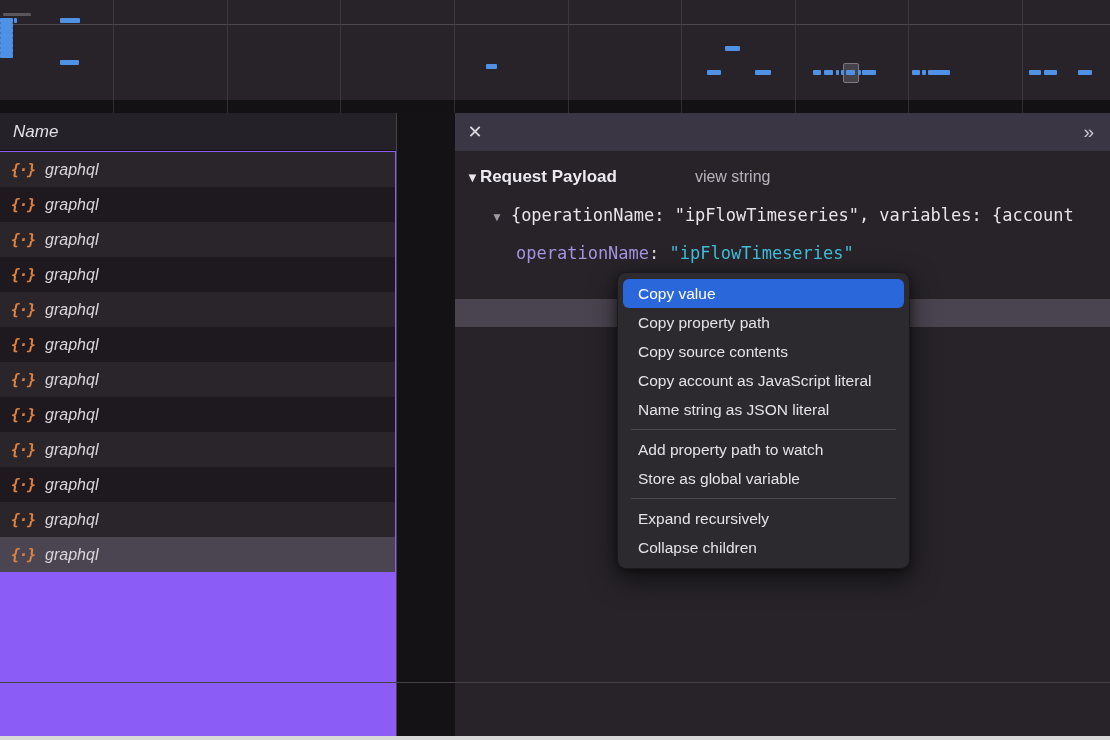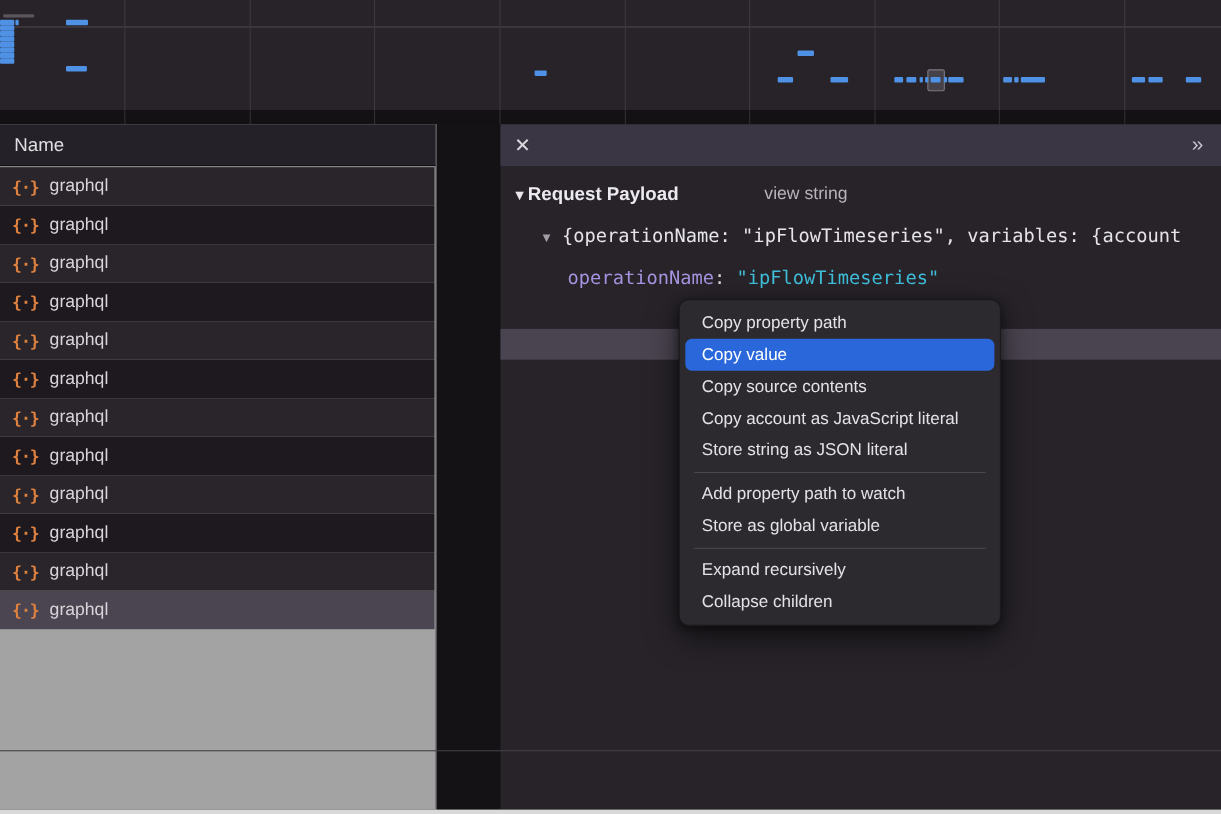--- a/index.html
+++ b/index.html
@@ -10,22 +10,22 @@
   .overview{position:absolute;left:0;top:0;width:1110px;height:100px;background:#272328;}
   .grid{position:absolute;top:0;bottom:0;width:1px;background:#3c383d;}
   .hline{position:absolute;left:0;right:0;top:24px;height:1px;background:#4b474c;}
   .bar{position:absolute;height:5px;border-radius:1px;}
   .gray-bar{position:absolute;border-radius:1px;}
   .bar-box{position:absolute;border:1px solid #7b7880;background:#45424a;border-radius:2px;}
   .strip{position:absolute;left:0;top:100px;width:1110px;height:13px;background:#131114;}
   .tick{position:absolute;top:0;bottom:0;width:1px;background:#322f34;}
 
   
-  .left-panel{position:absolute;left:0;top:113px;width:397px;height:623px;background:#a3a3a3;
-              border-right:1px solid #47434a;box-sizing:border-box;}
+  .left-panel{position:absolute;left:0;top:113px;width:397px;height:623px;background:#8b5cf6;
+              border-right:1px solid #47434a;box-sizing:border-box;font-style:italic;}
   .name-header{height:38px;display:flex;align-items:center;padding-left:13px;background:#252128;
                border-bottom:1px solid #121014;font-size:17px;font-weight:500;color:#e2dee3;box-sizing:border-box;}
   .req-rows{position:absolute;left:0;top:39px;right:1px;}
   .req-row{height:35px;display:flex;align-items:center;gap:10px;padding-left:11px;font-size:16px;color:#d9d5da;}
   .req-row.odd{background:#29252a;}
   .req-row.even{background:#1d191e;}
   .req-row.selected{background:#4a4550;}
   .req-icon{font-family:"DejaVu Sans Mono",monospace;font-weight:bold;font-size:15px;letter-spacing:-1px;}
 
   
@@ -212,25 +212,25 @@
         
         
       </div>
     </div>
   </div>
 
   <div class="footer-line"></div>
   <div class="bottom-strip"></div>
 
   <div class="context-menu" id="context-menu">
+      <div class="menu-item highlighted">Copy value</div>
       <div class="menu-item">Copy property path</div>
-      <div class="menu-item highlighted">Copy value</div>
       <div class="menu-item">Copy source contents</div>
       <div class="menu-item">Copy account as JavaScript literal</div>
-      <div class="menu-item">Store string as JSON literal</div>
+      <div class="menu-item">Name string as JSON literal</div>
       <div class="menu-sep"></div>
       <div class="menu-item">Add property path to watch</div>
       <div class="menu-item">Store as global variable</div>
       <div class="menu-sep"></div>
       <div class="menu-item">Expand recursively</div>
       <div class="menu-item">Collapse children</div>
     </div>
 
 </div>
 

